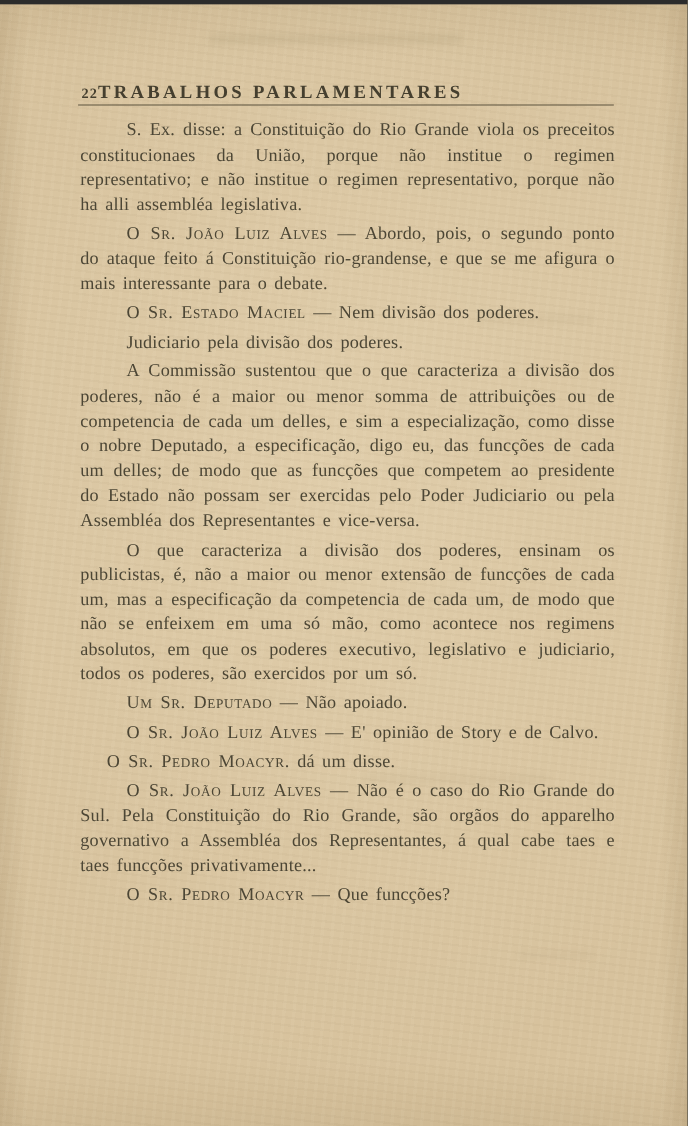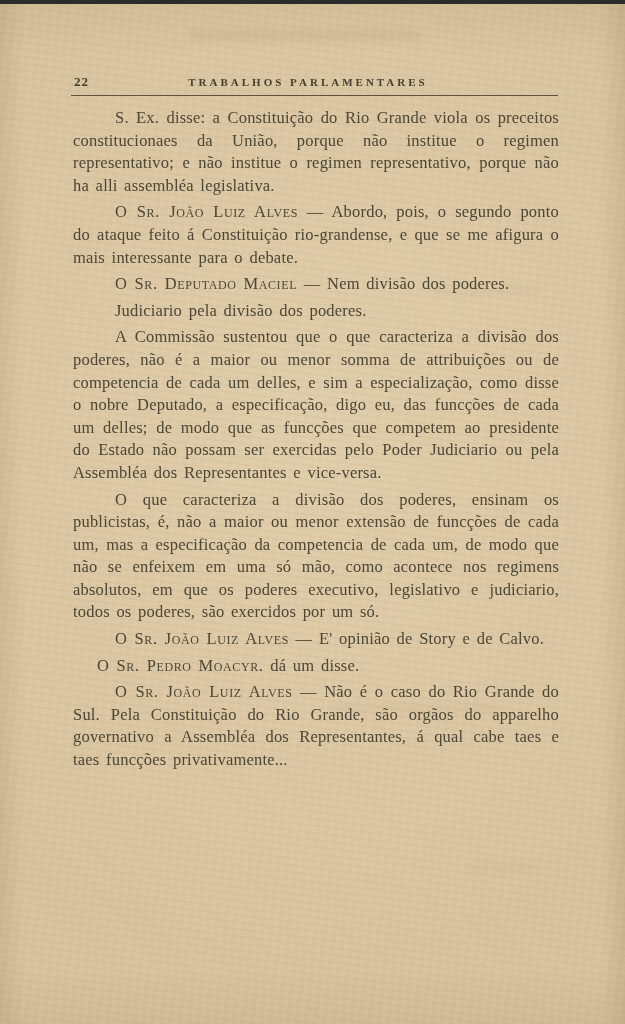--- a/index.html
+++ b/index.html
@@ -34,22 +34,22 @@
   .ghost.g4 { left:470px; top:860px; width:70px;  height:8px; opacity:0.06; }
 
   .header {
     position:absolute; top:70px; left:74px; right:70px;
     display:flex; align-items:baseline;
   }
   .page-number {
     font-size:13px; font-weight:bold; letter-spacing:1px; color:#453f2f;
   }
   .running-title {
-    flex:1; text-align:center;
-    font-size:11px; font-weight:bold; letter-spacing:3px;
+    flex:1; 
+    font-size:17px; font-weight:bold; letter-spacing:3px;
     color:#453f2f;
     padding-right:28px; 
   }
   .header-rule {
     position:absolute; top:91px; left:71px; right:67px;
     border-top:1.6px solid rgba(72,63,45,0.85);
   }
 
   .text-block {
     position:absolute; top:103px; left:73px; width:486px;
@@ -74,22 +74,24 @@
 
   <div class="header">
     <span class="page-number">22</span>
     <span class="running-title">TRABALHOS PARLAMENTARES</span>
   </div>
   <div class="header-rule"></div>
 
   <div class="text-block">
     <p><span class="sc"></span><span>S. Ex. disse: a Constituição do Rio Grande viola os preceitos constitucionaes da União, porque não institue o regimen representativo; e não institue o regimen representativo, porque não ha alli assembléa legislativa.</span></p>
     <p><span class="sc">O Sr. João Luiz Alves</span><span> — Abordo, pois, o segundo ponto do ataque feito á Constituição rio-grandense, e que se me afigura o mais interessante para o debate.</span></p>
-    <p><span class="sc">O Sr. Deputado Maciel</span><span> — Nem divisão dos poderes.</span></p>
+    <p><span class="sc">O Sr. Estado Maciel</span><span> — Nem divisão dos poderes.</span></p>
     <p><span class="sc"></span><span>Judiciario pela divisão dos poderes.</span></p>
     <p><span class="sc"></span><span>A Commissão sustentou que o que caracteriza a divisão dos poderes, não é a maior ou menor somma de attribuições ou de competencia de cada um delles, e sim a especialização, como disse o nobre Deputado, a especificação, digo eu, das funcções de cada um delles; de modo que as funcções que competem ao presidente do Estado não possam ser exercidas pelo Poder Judiciario ou pela Assembléa dos Representantes e vice-versa.</span></p>
     <p><span class="sc"></span><span>O que caracteriza a divisão dos poderes, ensinam os publicistas, é, não a maior ou menor extensão de funcções de cada um, mas a especificação da competencia de cada um, de modo que não se enfeixem em uma só mão, como acontece nos regimens absolutos, em que os poderes executivo, legislativo e judiciario, todos os poderes, são exercidos por um só.</span></p>
+    <p><span class="sc">Um Sr. Deputado</span><span> — Não apoiado.</span></p>
     <p><span class="sc">O Sr. João Luiz Alves</span><span> — E' opinião de Story e de Calvo.</span></p>
     <p class="small-indent"><span class="sc">O Sr. Pedro Moacyr.</span><span> dá um disse.</span></p>
     <p><span class="sc">O Sr. João Luiz Alves</span><span> — Não é o caso do Rio Grande do Sul. Pela Constituição do Rio Grande, são orgãos do apparelho governativo a Assembléa dos Representantes, á qual cabe taes e taes funcções privativamente...</span></p>
+    <p><span class="sc">O Sr. Pedro Moacyr</span><span> — Que funcções?</span></p>
   </div>
 
 </div>
 
 </body></html>

